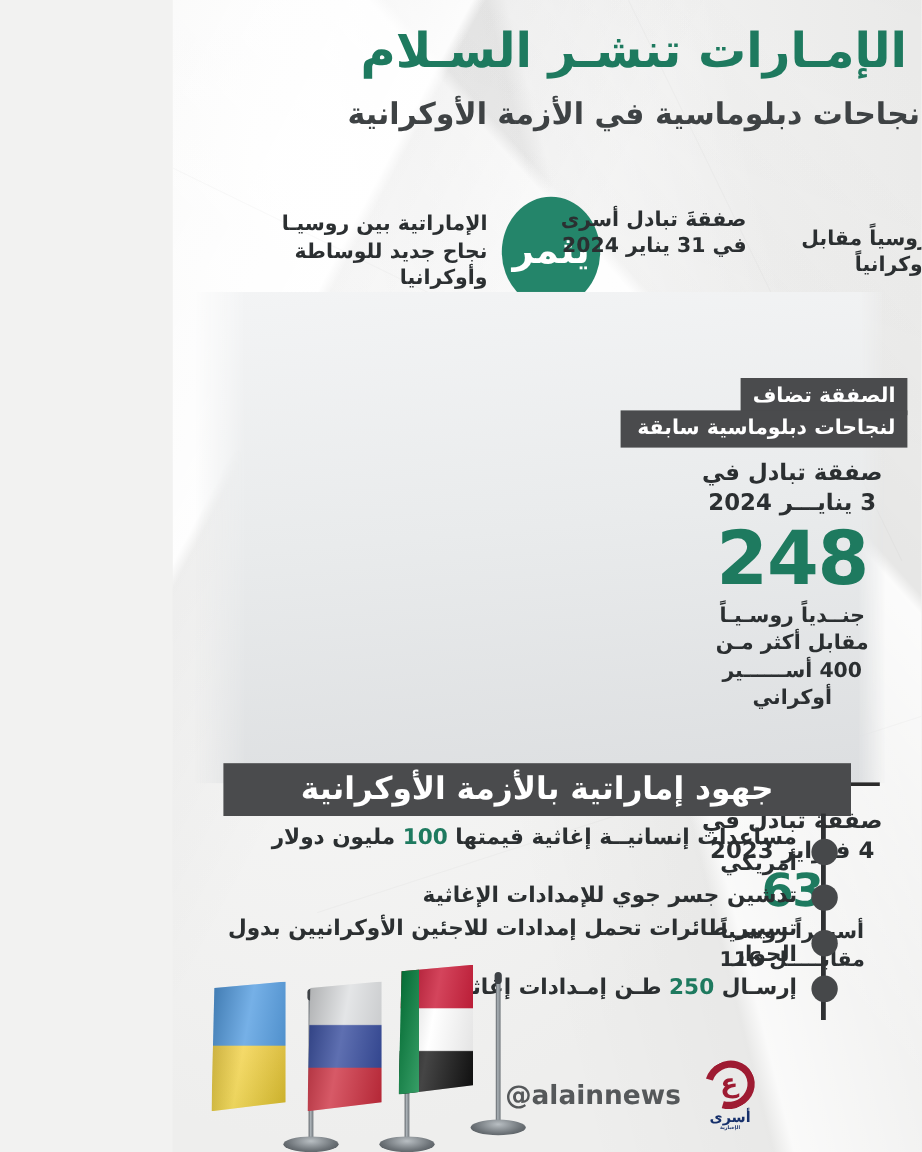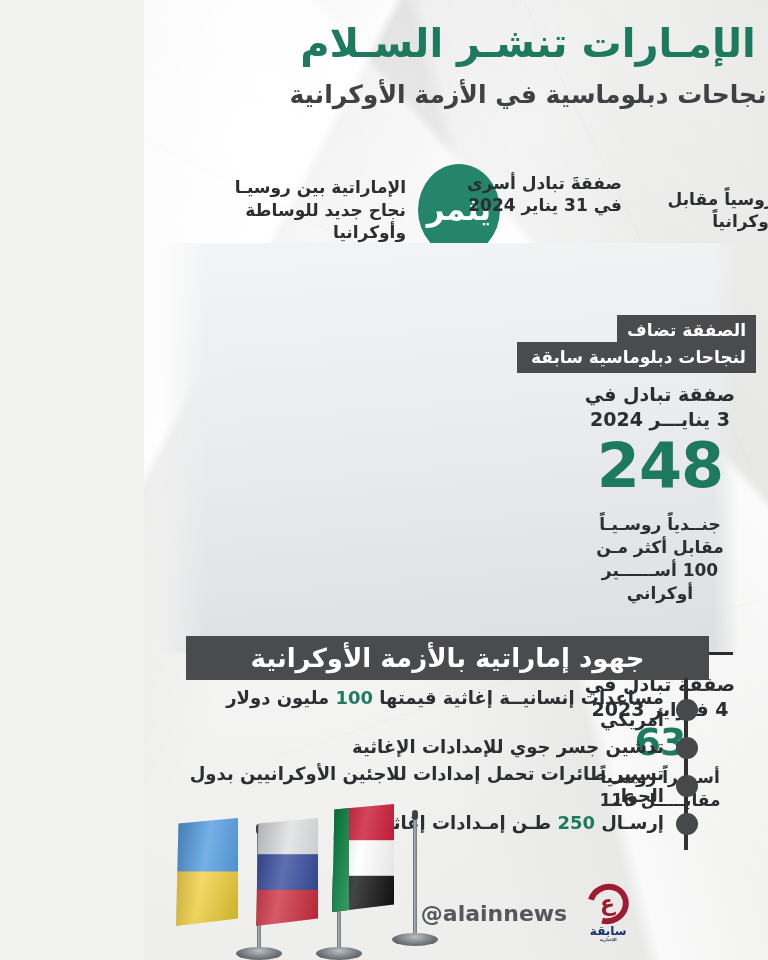--- a/index.html
+++ b/index.html
@@ -148,21 +148,21 @@
     line-height: .92;
     letter-spacing: -1px;
   }
   .stat-desc {
     font-size: 17px;
     font-weight: bold;
     color: #2b2f31;
     line-height: 1.35;
   }
   #stat-2024 { top: 382px; }
-  #stat-2024 .stat-number { font-size: 62px; margin: 6px 0 19px; }
+  #stat-2024 .stat-number { font-size: 62px; margin: 6px 0 8px; }
   #divider {
     position: absolute;
     top: 652px; right: 35px;
     width: 136px; height: 3px;
     background: #2b2b2b;
   }
   #stat-2023 { top: 672px; }
   #stat-2023 .stat-number { font-size: 38px; margin: 4px 0 6px; }
 
   
@@ -424,21 +424,21 @@
 
   <div class="banner-strip" id="banner-1">الصفقة تضاف</div>
   <div class="banner-strip" id="banner-2">لنجاحات دبلوماسية سابقة</div>
 
   <div class="stat-block" id="stat-2024">
     <div class="stat-date">صفقة تبادل في</div>
     <div class="stat-date">3 ينايـــر 2024</div>
     <div class="stat-number">248</div>
     <div class="stat-desc">جنــدياً روسـيـاً</div>
     <div class="stat-desc">مقابل أكثر مـن</div>
-    <div class="stat-desc">100 أســــــير</div>
+    <div class="stat-desc">400 أســــــير</div>
     <div class="stat-desc">أوكراني</div>
   </div>
 
   <div id="divider"></div>
 
   <div class="stat-block" id="stat-2023">
     <div class="stat-date">صفقة تبادل في</div>
     <div class="stat-date">4 فبراير 2023</div>
     <div class="stat-number">63</div>
     <div class="stat-desc">أسيــراً روسـياً</div>
@@ -498,19 +498,19 @@
         </div>
     </div>
 
   </div>
 
   <div id="footer">
     <div id="logo-mark">
       <div id="logo-ring">
         <span id="logo-ain">ع</span>
       </div>
-      <div id="logo-word">سابقة</div>
+      <div id="logo-word">أسرى</div>
       <div id="logo-sub">الإخبارية</div>
     </div>
     <div id="handle">@alainnews</div>
   </div>
 
 </div>
 
 </body></html>

